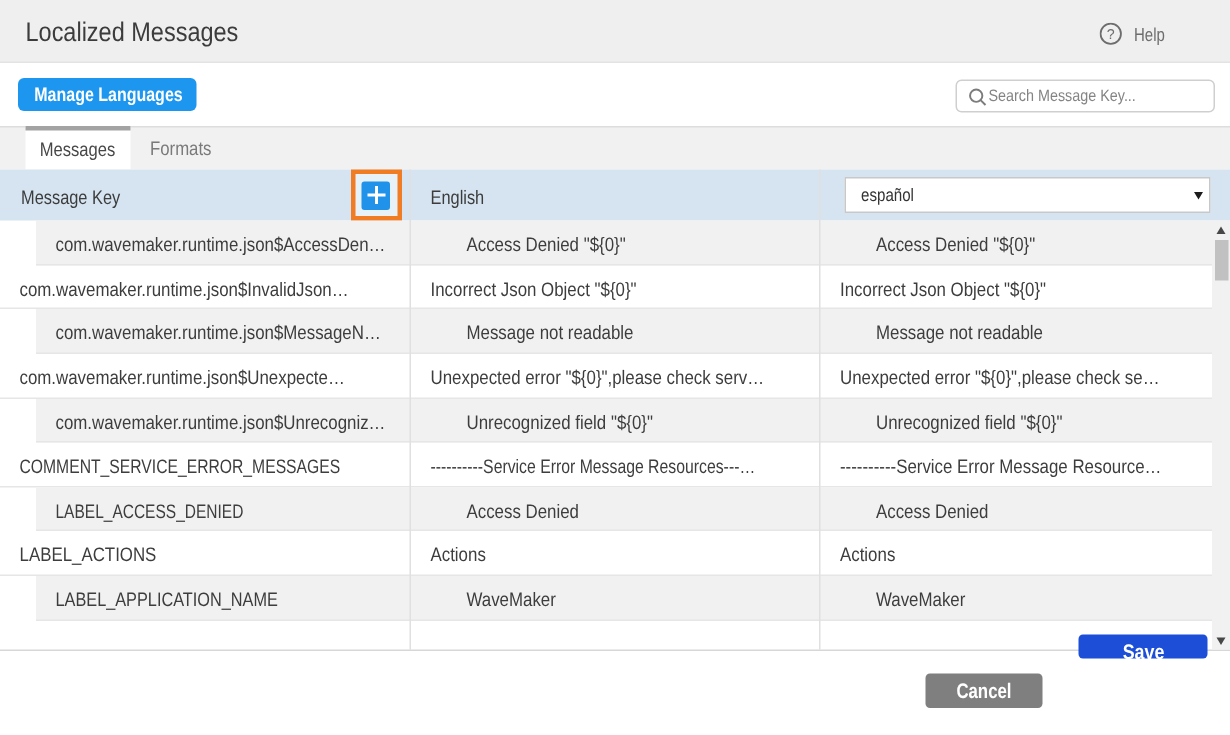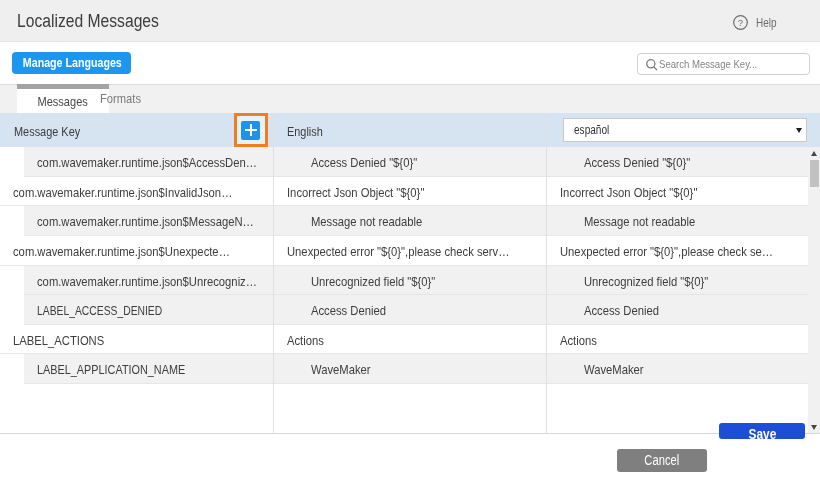--- a/index.html
+++ b/index.html
@@ -17,21 +17,21 @@
 .btn-manage { left:12px; top:52px; width:119px; height:22px; background:#1d96f0; border-radius:4px; color:#fff; font-size:13px; font-weight:bold; text-align:center; line-height:22px;text-decoration:underline; }
 .btn-manage .sx { transform:scaleX(0.82); transform-origin:50% 50%; }
 
 
 .search { left:637px; top:53px; width:173px; height:22px; border:1px solid #cfcfcf; border-radius:4px; background:#fff; }
 .search-ph { left:659px; top:58px; font-size:11px; color:#848484; transform-origin:0 0; transform:scaleX(0.87); white-space:nowrap; }
 .search svg { position:absolute; left:7px; top:4px; }
 
 
 .tabbar { left:0; top:84px; width:820px; height:29px; background:#f1f1f1; border-top:1px solid #ddd; }
-.tab-active { left:17px; top:84px; width:92px; height:29px; background:#fff; border-top:5px solid #a3a3a3; font-size:13px; color:#474747; line-height:25px; text-align:center; }
+.tab-active { left:17px; top:84px; width:70px; height:29px; background:#fff; border-top:3px solid #a3a3a3; font-size:13px; color:#474747; line-height:25px; text-align:center; }
 .tab-active .sx { transform:scaleX(0.85); transform-origin:50% 50%; }
 .tab2 { left:100px; top:91px; font-size:13px; color:#7a7a7a; transform-origin:0 0; transform:scaleX(0.86); }
 
 
 .thead { left:0; top:113px; width:820px; height:34px; background:#d5e4f0; }
 .th1 { left:14px; top:124px; font-size:13px; color:#3c3c3c; transform-origin:0 0; transform:scaleX(0.84); white-space:nowrap; }
 .th2 { left:287px; top:124px; font-size:13px; color:#3c3c3c; transform-origin:0 0; transform:scaleX(0.84); }
 .vline { width:1px; background:#e0e0e0; }
 .addwrap { left:234px; top:113px; width:34px; height:34px; border:3px solid #f07c23; background:#e7f1f8; }
 .addbtn { position:absolute; left:4px; top:4.5px; width:19px; height:19px; background:#2092ea; border-radius:2px; }
@@ -54,21 +54,21 @@
 
 .sbar { left:808px; top:147px; width:12px; height:286px; background:#f1f1f1; }
 .sthumb { position:absolute; left:1.5px; top:13px; width:9px; height:27px; background:#c1c1c1; }
 .sarr { position:absolute; left:0; width:12px; height:12px; }
 .sarr:after { content:""; position:absolute; left:2.5px; width:0; height:0; border-left:3.5px solid transparent; border-right:3.5px solid transparent; }
 .sup:after { top:3.5px; border-bottom:5px solid #474747; }
 .sdn { bottom:0; }
 .sdn:after { top:3.5px; border-top:5px solid #474747; }
 
 
-.btn-cancel { left:617px; top:449px; width:90px; height:23px; background:#7f7f7f; border-radius:3px; color:#fff; font-size:14px; font-weight:normal; text-align:center; line-height:23px; }
+.btn-cancel { left:617px; top:449px; width:78px; height:23px; background:#7f7f7f; border-radius:3px; color:#fff; font-size:14px; font-weight:bold; text-align:center; line-height:23px; }
 .btn-cancel .sx { transform:scaleX(0.8); transform-origin:50% 50%; }
 .btn-save { left:719px; top:423px; width:86px; height:16px; background:#1d4ed8; border-radius:3px; color:#fff; font-size:14px; font-weight:bold; text-align:center; line-height:23px; }
 .btn-save .sx { transform:scaleX(0.85); transform-origin:50% 50%; }
 </style>
 </head>
 <body>
 <div class="abs hdr"></div>
 <div class="abs title">Localized Messages</div>
 <div class="abs help"><svg width="15" height="15" viewBox="0 0 15 15">
       <circle cx="7.5" cy="7.5" r="6.8" fill="none" stroke="#6d6d6d" stroke-width="1.2"></circle>
@@ -115,20 +115,25 @@
   <div class="row">
       <span class="c1">com.wavemaker.runtime.json$Unexpecte…</span>
       <span class="c2">Unexpected error "${0}",please check serv…</span>
       <span class="c3">Unexpected error "${0}",please check se…</span>
     </div>
   <div class="row alt">
       <span class="c1">com.wavemaker.runtime.json$Unrecogniz…</span>
       <span class="c2">Unrecognized field "${0}"</span>
       <span class="c3">Unrecognized field "${0}"</span>
     </div>
+  <div class="row">
+      <span class="c1" style="transform:scaleX(0.805)">COMMENT_SERVICE_ERROR_MESSAGES</span>
+      <span class="c2" style="transform:scaleX(0.81)">----------Service Error Message Resources---…</span>
+      <span class="c3">----------Service Error Message Resource…</span>
+    </div>
   <div class="row alt">
       <span class="c1" style="transform:scaleX(0.795)">LABEL_ACCESS_DENIED</span>
       <span class="c2">Access Denied</span>
       <span class="c3">Access Denied</span>
     </div>
   <div class="row">
       <span class="c1">LABEL_ACTIONS</span>
       <span class="c2">Actions</span>
       <span class="c3">Actions</span>
     </div>

